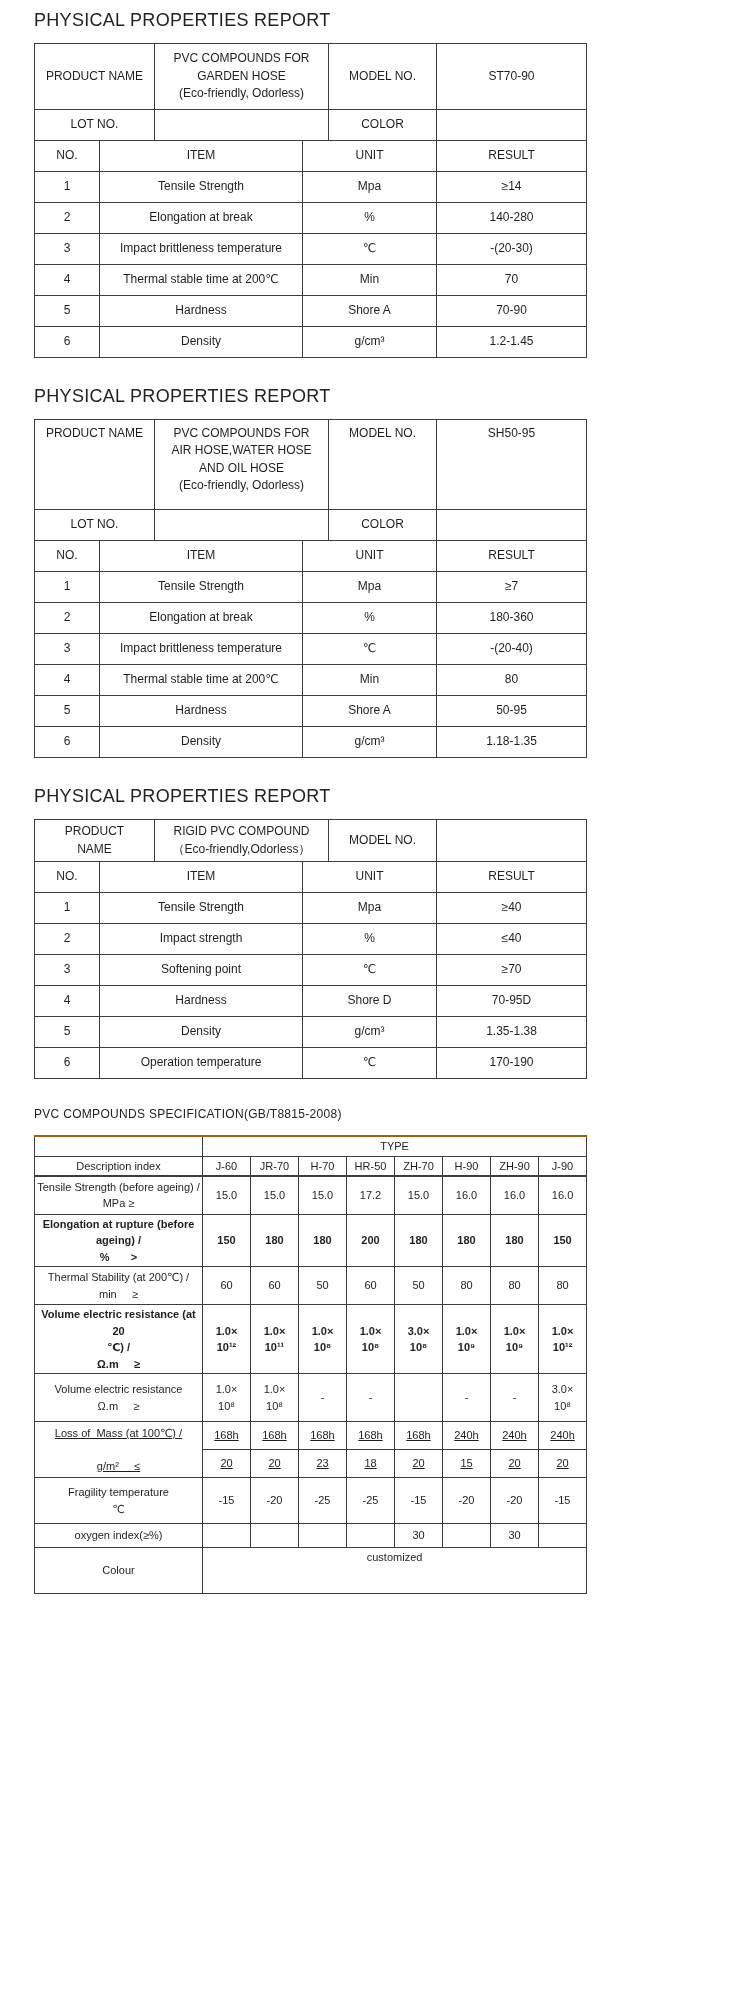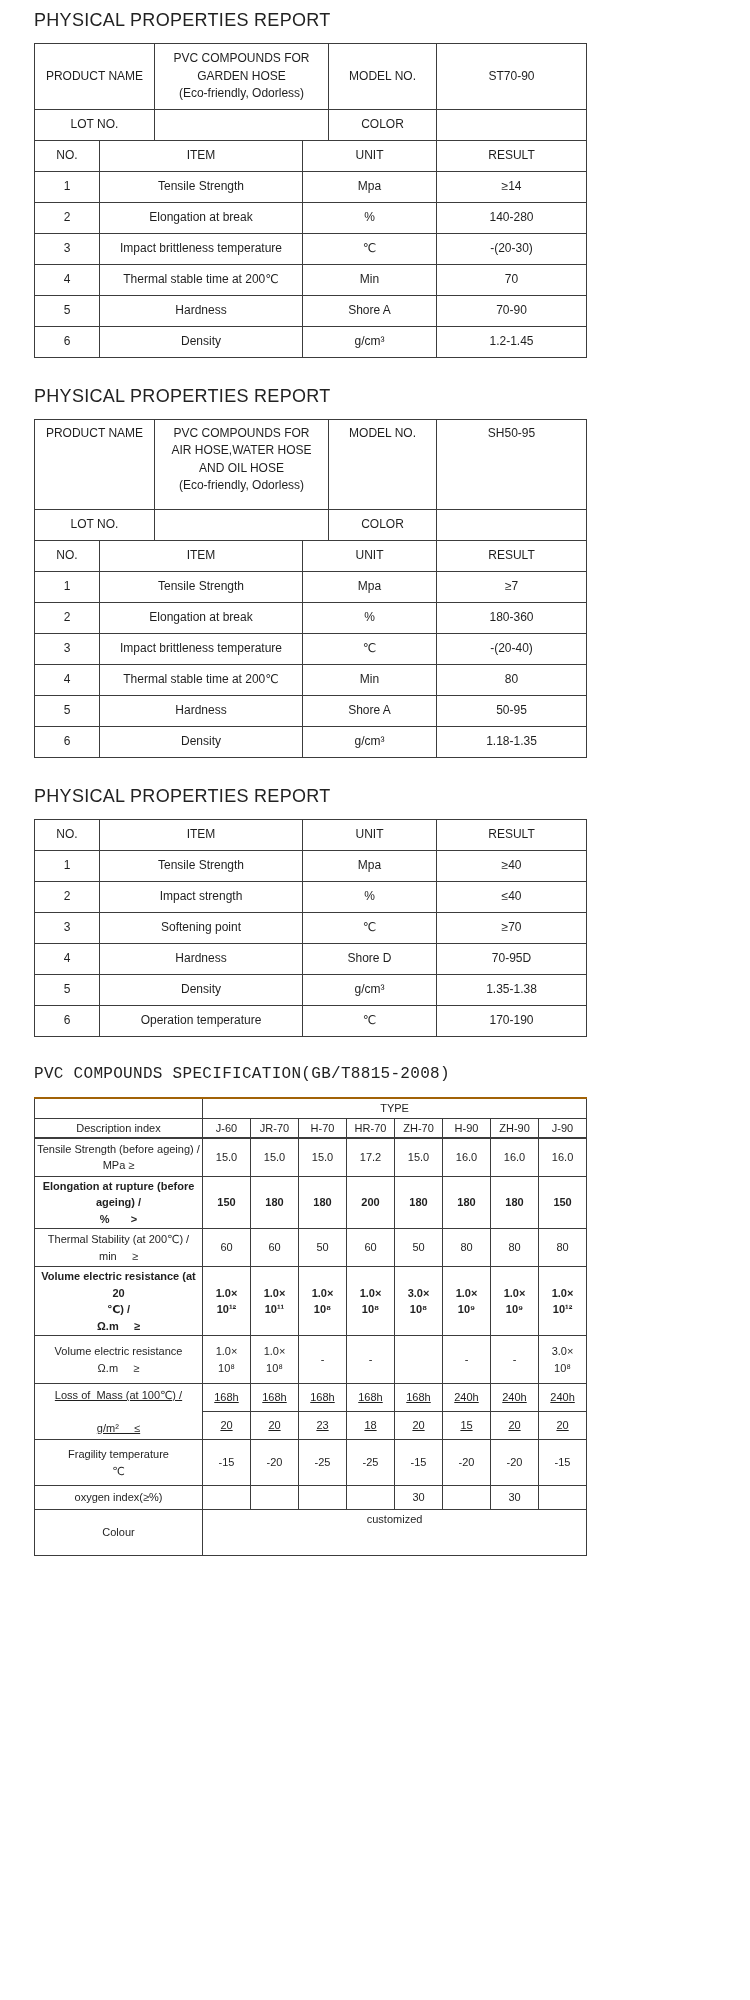--- a/index.html
+++ b/index.html
@@ -9,21 +9,21 @@
     background: #ffffff; color: #1f1f1f;
     font-family: "Liberation Sans", "DejaVu Sans", sans-serif;
     overflow: hidden;
   }
   .content { width: 552px; margin-left: 34px; padding-top: 10px; }
   .sec + .sec { margin-top: 28px; }
   .rpt-title {
     margin: 0 0 12px 0; 
     font-size: 18px; font-weight: 400; letter-spacing: 0.3px; color: #222;
   }
-  .spec-title { font-size: 16px; margin-bottom: 14px; font-family: Liberation Mono, monospace; }
+  .spec-title { font-size: 12px; margin-bottom: 14px; }
   table { border-collapse: collapse; width: 552px; table-layout: fixed; }
   td {
     border: 1px solid #3c3c3c; text-align: center; vertical-align: middle;
     font-size: 12px; padding: 2px 3px; overflow: hidden; line-height: 1.45;
   }
   .pre { white-space: pre-wrap; }
   .vtop { vertical-align: top; padding-top: 5px; }
   .h20 { height: 20px; } .h24 { height: 24px; } .h28 { height: 28px; text-decoration: underline; }
   .h31 { height: 31px; margin-left: 44px; } .h38 { height: 38px; } .h42 { height: 42px; }
   .h46 { height: 46px; } .h48 { height: 48px; } .h52 { height: 52px; font-weight: bold; }
@@ -187,20 +187,28 @@
     <table class="rpt">
       <colgroup>
         <col style="width:65px">
           <col style="width:55px">
           <col style="width:148px">
         <col style="width:26px">
           <col style="width:108px">
           <col style="width:150px">
       </colgroup>
       <tbody>
+        <tr class="h42">
+          <td colspan="2" class="pre">PRODUCT
+NAME</td>
+          <td colspan="2" class="pre">RIGID PVC COMPOUND
+（Eco-friendly,Odorless）</td>
+          <td>MODEL NO.</td>
+          <td></td>
+        </tr>
         <tr class="h31">
           <td>NO.</td>
           <td colspan="2">ITEM</td>
           <td colspan="2">UNIT</td>
           <td>RESULT</td>
         </tr>
         <tr class="h31">
           <td>1</td>
           <td colspan="2">Tensile Strength</td>
           <td colspan="2">Mpa</td>
@@ -257,21 +265,21 @@
       <tbody>
         <tr class="h20">
           <td></td>
           <td colspan="8">TYPE</td>
         </tr>
         <tr class="h20 thickb">
           <td>Description index</td>
           <td>J-60</td>
           <td>JR-70</td>
           <td>H-70</td>
-          <td>HR-70</td>
+          <td>HR-50</td>
           <td>ZH-70</td>
           <td>H-90</td>
           <td>ZH-90</td>
           <td>J-90</td>
         </tr>
         <tr class="h38">
           <td class="pre">Tensile Strength (before ageing) /
 MPa ≥</td>
           <td>15.0</td>
           <td>15.0</td>

